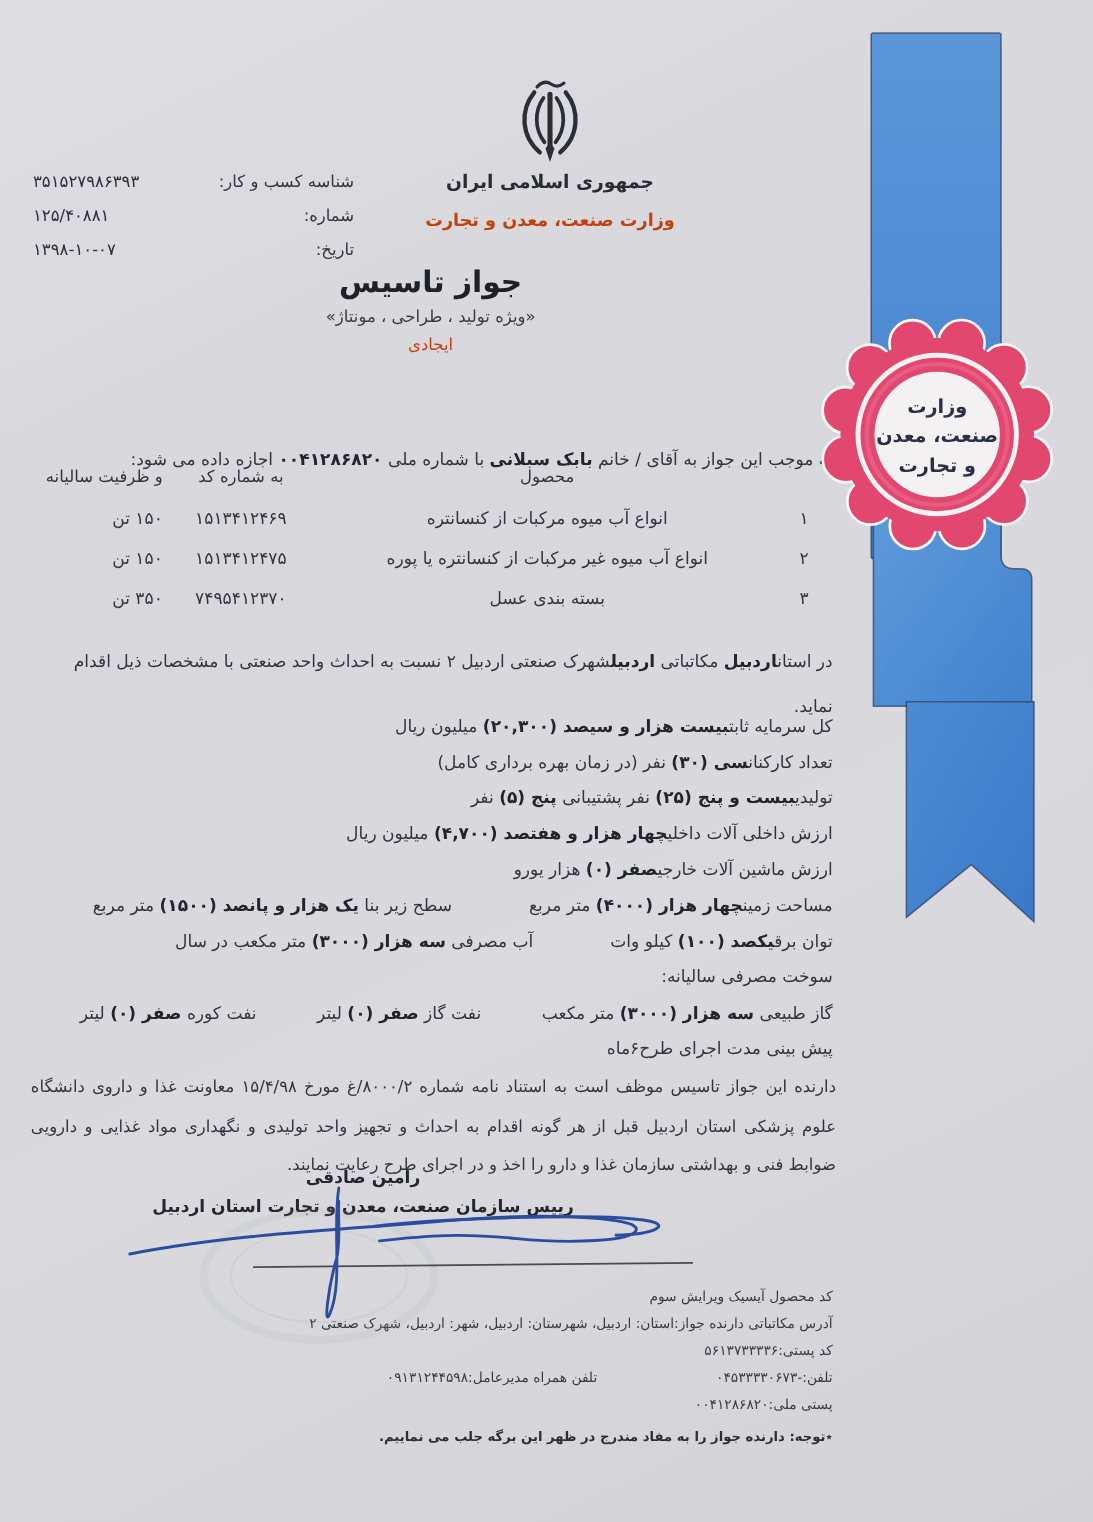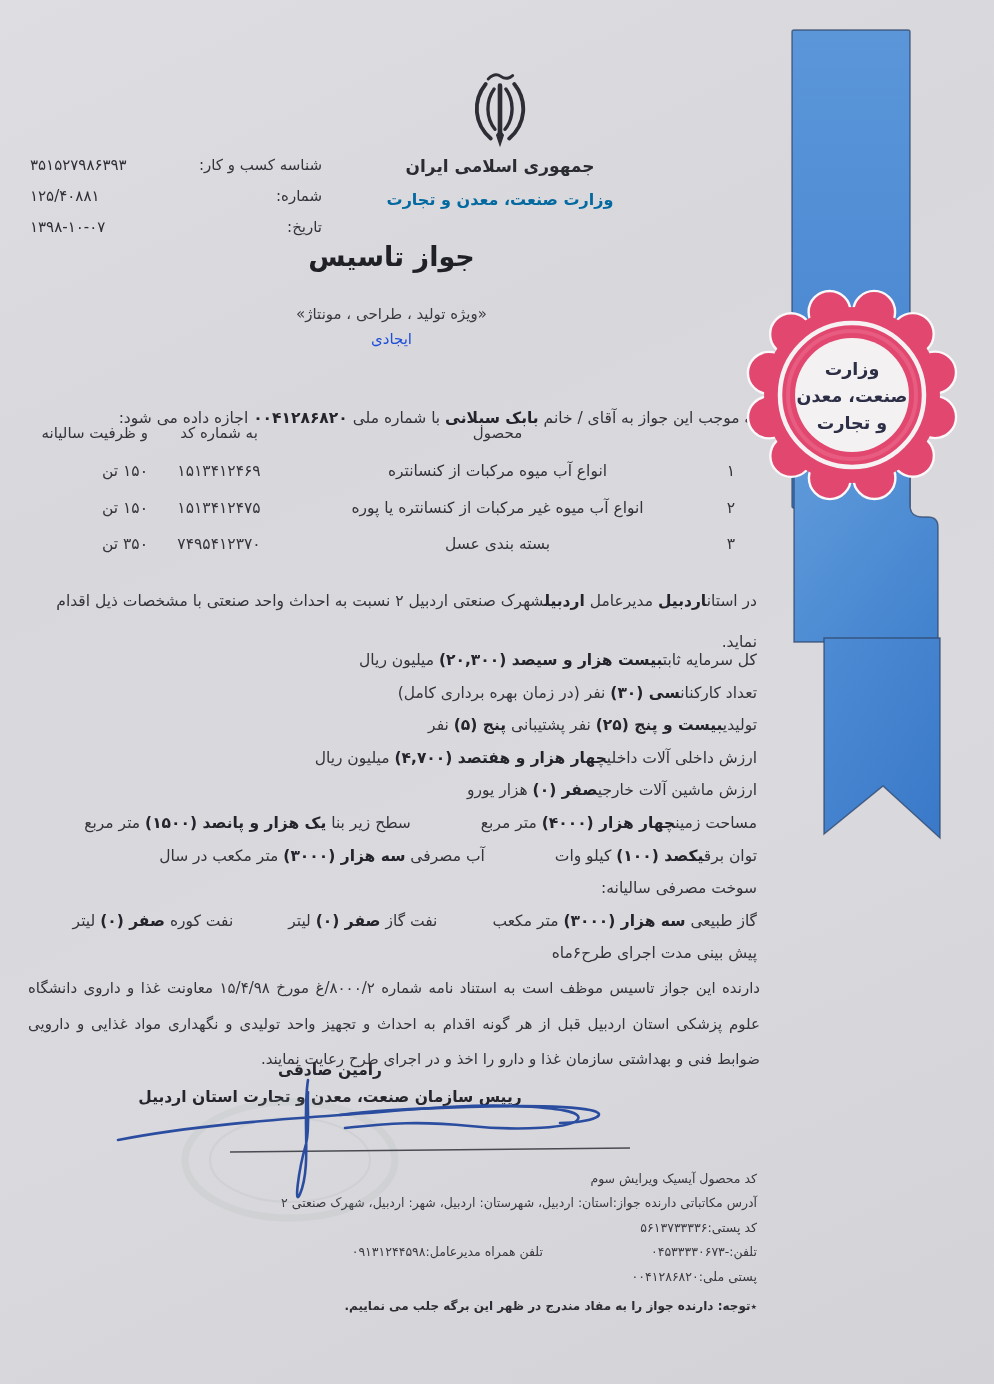--- a/index.html
+++ b/index.html
@@ -8,31 +8,31 @@
     background:linear-gradient(155deg,#dedde2 0%,#d8d7dc 30%,#dad9dd 62%,#d3d2d7 100%);
     font-family:"DejaVu Sans",sans-serif;
     color:#34343c;direction:rtl;
   }
   .abs{position:absolute;}
   b,.b{font-weight:bold;color:#23242c;}
   .num{direction:ltr;unicode-bidi:isolate;}
   
   .gov-head{left:327px;top:150px;width:346px;text-align:center;line-height:33px;}
   .gov-head .country{font-size:17px;font-weight:bold;color:#2b2b33;}
-  .gov-head .ministry{font-size:16px;font-weight:bold;color:#0369a1;}
+  .gov-head .ministry{font-size:16px;font-weight:bold;color:#c2410c;}
   .emblem{left:452px;top:68px;width:96px;height:84px;}
   
   .meta{left:30px;top:156px;width:292px;font-size:15px;}
   .meta .row{display:flex;justify-content:space-between;align-items:baseline;height:31px;}
   .meta .val{letter-spacing:1px;color:#2e2e36;}
   
   .title-block{left:28px;top:241px;width:727px;text-align:center;}
   .title-block h1{margin:0;font-size:27px;font-weight:bold;color:#1f2127;letter-spacing:.5px;}
-  .title-block .subtitle{margin-top:33px;font-size:15px;color:#393941;}
-  .title-block .license-type{margin-top:7px;font-size:15px;color:#1d4ed8;}
+  .title-block .subtitle{margin-top:7px;font-size:15px;color:#393941;}
+  .title-block .license-type{margin-top:7px;font-size:15px;color:#c2410c;}
   
   .intro{left:28px;top:409px;width:729px;font-size:15.5px;text-align:right;}
   
   .products{left:28px;top:424px;width:729px;font-size:15.5px;}
   .products .prow{display:grid;grid-template-columns:52px 415px 142px 120px;align-items:baseline;height:36.5px;}
   .products .h{font-size:15px;height:38px;}
   .products .c-no{text-align:center;}
   .products .c-name{text-align:center;}
   .products .c-code{text-align:center;letter-spacing:1.5px;}
   .products .c-cap{text-align:right;}
@@ -122,21 +122,21 @@
   </div>
   <div class="prow" data-name="table-row">
     <div class="c-no" data-name="row-number">۳</div>
     <div class="c-name" data-name="product-name">بسته بندی عسل</div>
     <div class="c-code num" data-name="product-code">۷۴۹۵۴۱۲۳۷۰</div>
     <div class="c-cap" data-name="product-capacity">۳۵۰ تن</div>
   </div>
 </div>
 
 <div class="abs location" data-name="location-paragraph">
-  <span data-name="location-pre">در استان</span><b data-name="province-name">اردبیل</b><span data-name="location-mid"> مدیرعامل </span><b data-name="county-name">اردبیل</b><span data-name="location-post">شهرک صنعتی اردبیل ۲ نسبت به احداث واحد صنعتی با مشخصات ذیل اقدام نماید.</span>
+  <span data-name="location-pre">در استان</span><b data-name="province-name">اردبیل</b><span data-name="location-mid"> مکاتباتی </span><b data-name="county-name">اردبیل</b><span data-name="location-post">شهرک صنعتی اردبیل ۲ نسبت به احداث واحد صنعتی با مشخصات ذیل اقدام نماید.</span>
 </div>
 
 <div class="abs specs" data-name="specs-list">
   <div class="line" data-name="spec-capital"><span>کل سرمایه ثابت</span><b>بیست هزار و سیصد (۲۰,۳۰۰)</b><span> میلیون ریال</span></div>
   <div class="line" data-name="spec-workers"><span>تعداد کارکنان</span><b>سی (۳۰)</b><span> نفر (در زمان بهره برداری کامل)</span></div>
   <div class="line" data-name="spec-staff"><span>تولیدی</span><b>بیست و پنج (۲۵)</b><span> نفر پشتیبانی </span><b>پنج (۵)</b><span> نفر</span></div>
   <div class="line" data-name="spec-machinery-domestic"><span>ارزش داخلی آلات داخلی</span><b>چهار هزار و هفتصد (۴,۷۰۰)</b><span> میلیون ریال</span></div>
   <div class="line" data-name="spec-machinery-foreign"><span>ارزش ماشین آلات خارجی</span><b>صفر (۰)</b><span> هزار یورو</span></div>
   <div class="line" data-name="spec-land"><span>مساحت زمین</span><b>چهار هزار (۴۰۰۰)</b><span> متر مربع</span><span class="gap g70"></span><span>سطح زیر بنا </span><b>یک هزار و پانصد (۱۵۰۰)</b><span> متر مربع</span></div>
   <div class="line" data-name="spec-power-water"><span>توان برق</span><b>یکصد (۱۰۰)</b><span> کیلو وات</span><span class="gap g70"></span><span>آب مصرفی </span><b>سه هزار (۳۰۰۰)</b><span> متر مکعب در سال</span></div>

